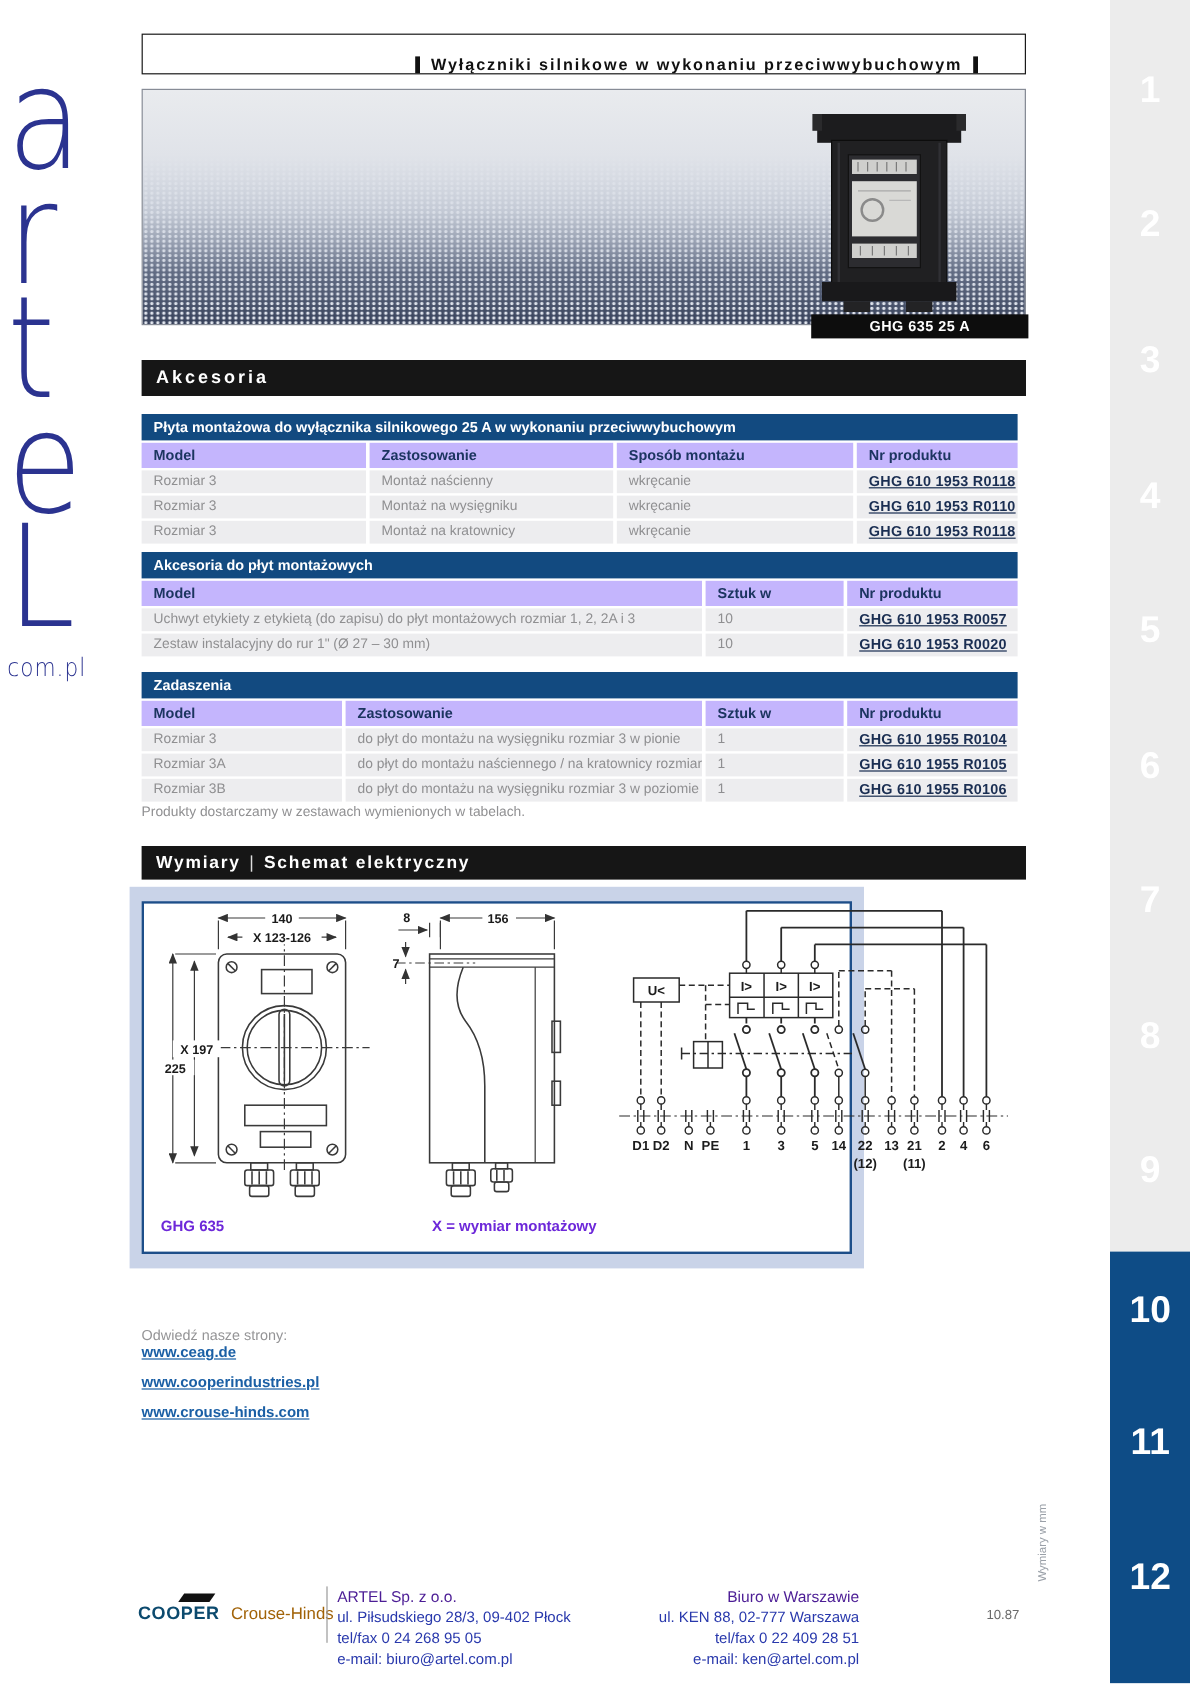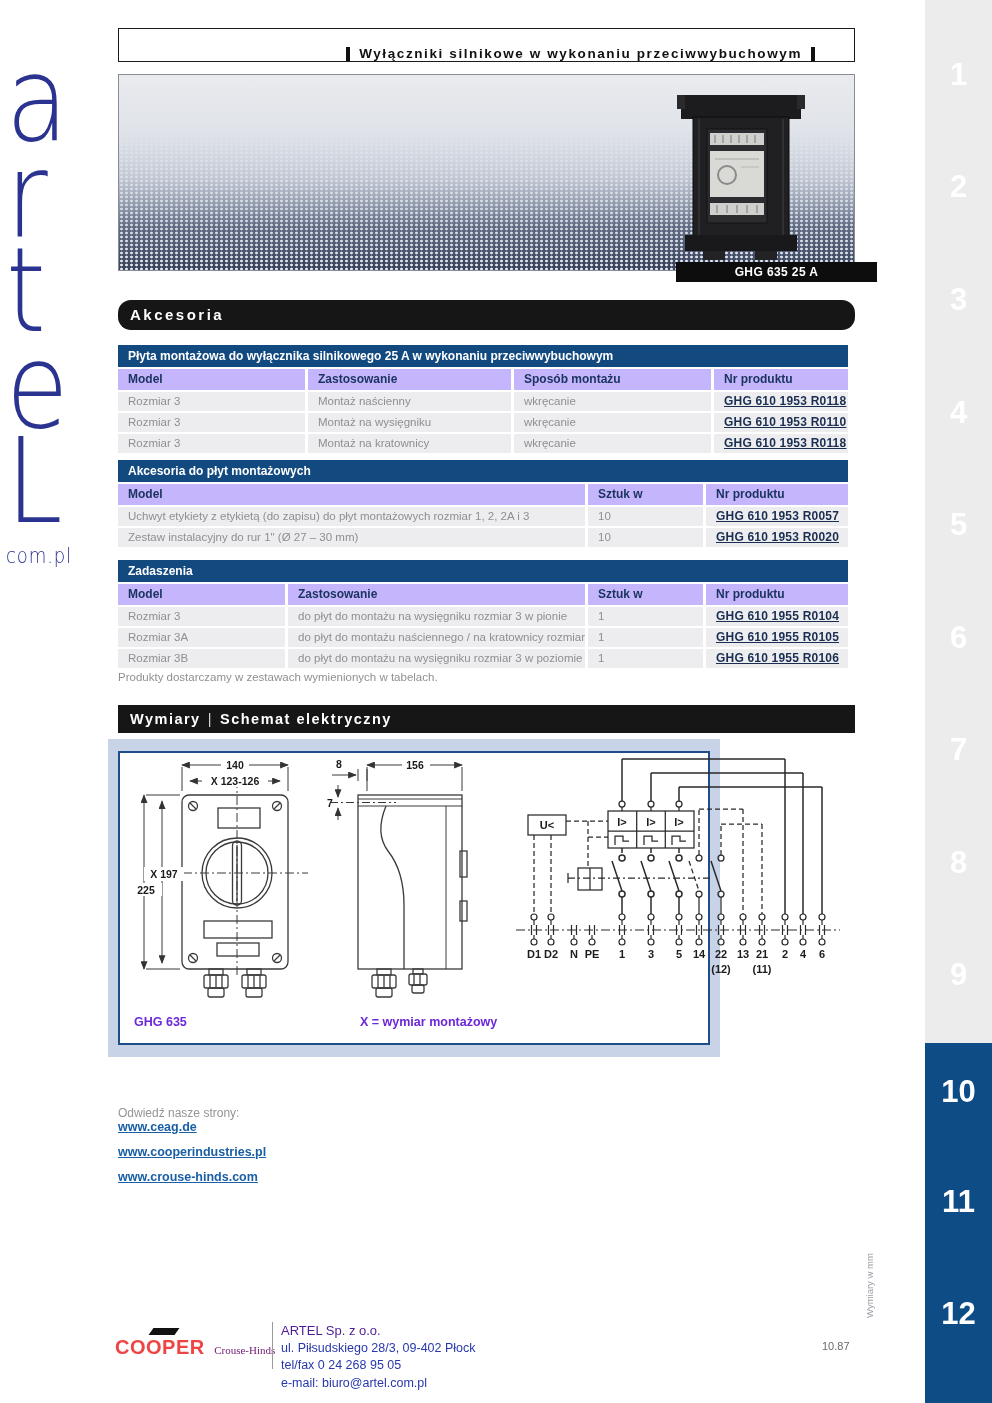--- a/index.html
+++ b/index.html
@@ -28,28 +28,28 @@
   .title-bar-glyph { display:inline-block; width:4px; height:14px; background:#111; margin:0 9px; }
   .title-text { font-size:13.5px; font-weight:bold; letter-spacing:1.6px; color:#111; }
   
   .hero { position:absolute; left:118px; top:74px; width:737px; height:197px;
           border:1px solid #878c96;
           background:
             linear-gradient(180deg,#e9ebee 0%,#e0e3e9 28%,rgba(213,218,227,.78) 52%,rgba(140,150,170,.22) 78%,rgba(50,58,78,0) 100%),
             radial-gradient(circle,rgba(238,242,249,.95) 0 1px,rgba(238,242,249,0) 1.7px),
             linear-gradient(180deg,#bcc3cf 0%,#97a1b4 40%,#5d6880 72%,#37415a 100%);
           background-size:auto,5px 4px,auto; }
-  .hero-label { position:absolute; left:557px; top:187px; width:201px; height:20px;
+  .hero-label { position:absolute; left:557px; top:187px; width:181px; height:20px;
                 background:#0d0d0d; color:#fff; font-size:12px; font-weight:bold;
                 text-align:center; line-height:20px; letter-spacing:.4px; }
   .product-svg { position:absolute; left:556px; top:10px; }
   
   .black-bar { position:absolute; left:118px; width:737px; background:#161616; color:#fff;
                font-weight:bold; padding-left:12px; }
-  .bar-akcesoria { top:300px; height:30px; line-height:30px; font-size:15px; letter-spacing:2.5px;border-radius:13px; }
+  .bar-akcesoria { top:300px; height:30px; line-height:30px; font-size:15px; letter-spacing:2.5px; }
   .bar-wymiary   { top:705px; height:28px; line-height:28px; font-size:14.5px; letter-spacing:1.5px; }
   .bar-wymiary .sep { font-weight:300; padding:0 7px; color:#ddd; }
   
   .tbl { position:absolute; left:118px; width:730px; }
   .tbl-title { height:22px; line-height:22px; background:#124a80; color:#fff;
                font-size:12px; font-weight:bold; padding-left:10px; margin-bottom:2px; }
   .tbl-head, .tbl-row { display:grid; column-gap:3px; margin-bottom:2px; }
   .t1 .tbl-head, .t1 .tbl-row { grid-template-columns:187px 203px 197px 1fr; }
   .t2 .tbl-head, .t2 .tbl-row { grid-template-columns:467px 115px 1fr; }
   .t3 .tbl-head, .t3 .tbl-row { grid-template-columns:167px 297px 115px 1fr; }
@@ -74,22 +74,22 @@
   .links a { display:block; font-size:12.5px; font-weight:bold; color:#1a5fa5;
              text-decoration:underline; margin-bottom:11px; }
   
   .vnote { position:absolute; left:864px; top:1228px; height:90px;
            writing-mode:vertical-rl; transform:rotate(180deg);
            font-size:9.5px; color:#9aa0a8; }
   
   .cooper { position:absolute; left:115px; top:1336px; white-space:nowrap; }
   .cooper .flag { position:absolute; left:36px; top:-8px; width:26px; height:7px;
                   background:#111; transform:skewX(-35deg); }
-  .cooper .c1 { font-size:20px; font-weight:800; letter-spacing:.5px; color:#ef4444; }
-  .cooper .c2 { font-size:11px; color:#701a75; margin-left:5px;font-family:Liberation Serif, serif; }
+  .cooper .c1 { font-size:15px; font-weight:800; letter-spacing:.5px; color:#0c4a6e; }
+  .cooper .c2 { font-size:14px; color:#a16207; margin-left:5px; }
   .foot-div { position:absolute; left:272px; top:1322px; width:1px; height:47px; background:#9a9a9a; }
   .addr { position:absolute; top:1322px; font-size:12.5px; color:#2838ac; line-height:17.5px; }
   .addr .hd { font-weight:normal; color:#4c1d95; font-size:13px; }
   .addr-l { left:281px; }
   .addr-r { left:520px; width:196px; text-align:right; }
   .pageref { position:absolute; left:822px; top:1340px; font-size:11px; color:#6a6a6a; }
 </style>
 </head>
 <body>
 
@@ -496,15 +496,21 @@
     <span class="c1">COOPER</span>
     <span class="c2">Crouse-Hinds</span>
   </div>
   <div class="foot-div"></div>
   <div class="addr addr-l">
     <div class="hd">ARTEL Sp. z o.o.</div>
     <div>ul. Piłsudskiego 28/3, 09-402 Płock</div>
     <div>tel/fax 0 24 268 95 05</div>
     <div>e-mail: biuro@artel.com.pl</div>
   </div>
+  <div class="addr addr-r">
+    <div class="hd">Biuro w Warszawie</div>
+    <div>ul. KEN 88, 02-777 Warszawa</div>
+    <div>tel/fax 0 22 409 28 51</div>
+    <div>e-mail: ken@artel.com.pl</div>
+  </div>
   <div class="pageref">10.87</div>
 
 </div>
 
 </body></html>

